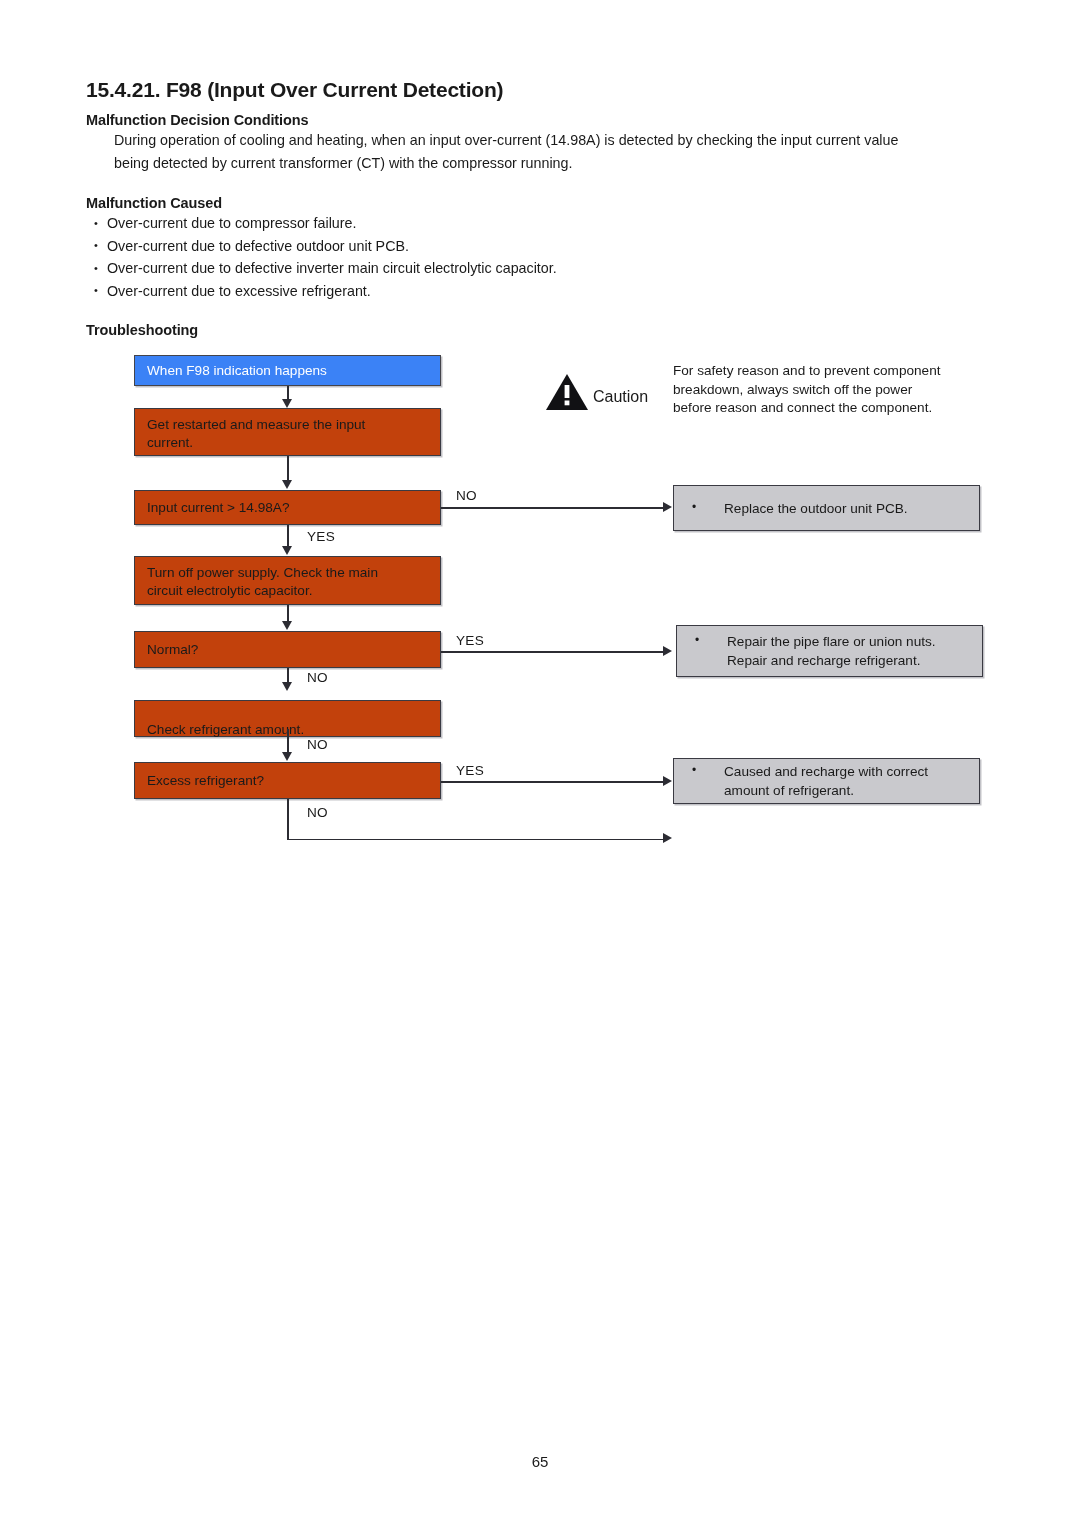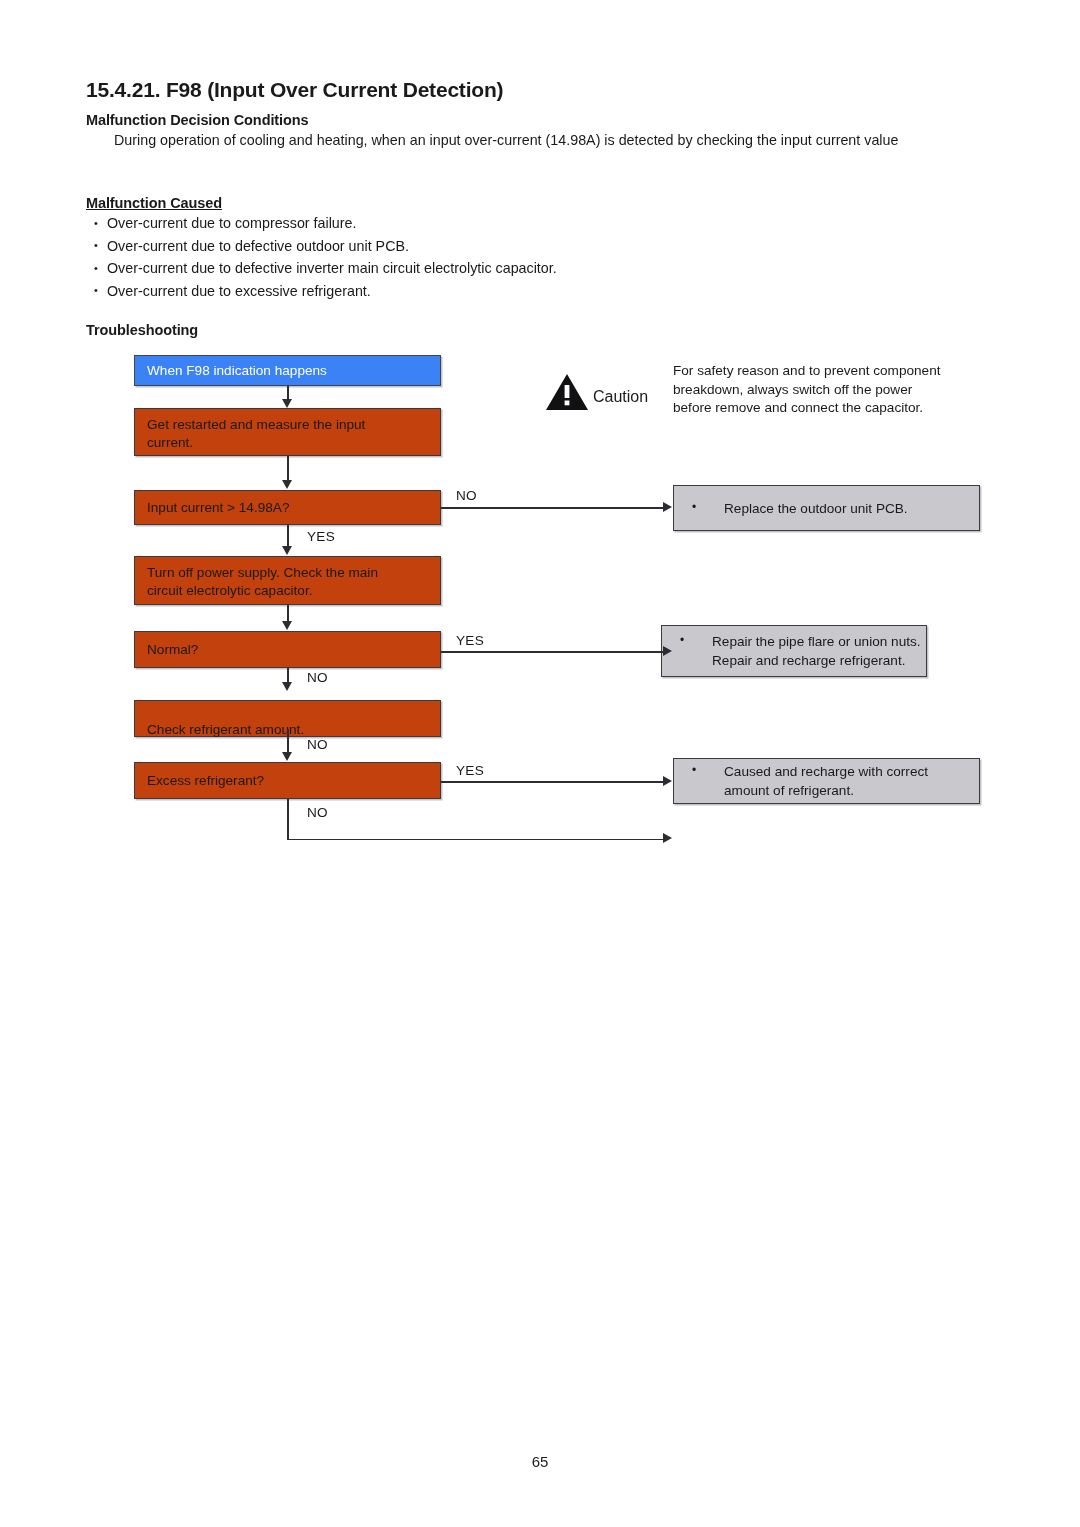--- a/index.html
+++ b/index.html
@@ -25,21 +25,21 @@
     font-weight: bold;
     letter-spacing: -0.2px;
   }
   .section-head {
     position: absolute;
     font-size: 14.5px;
     font-weight: bold;
     letter-spacing: -0.1px;
   }
   #mdc-head { left: 86px; top: 112px; }
-  #mc-head   { left: 86px; top: 195px; text-decoration: underline; }
+  #mc-head   { left: 86px; top: 195px; }
   #ts-head   { left: 86px; top: 322px; }
 
   #mdc-body {
     position: absolute;
     left: 114px;
     top: 129px;
     width: 928px;
     font-size: 14.3px;
     line-height: 23px;
     text-align: justify;
@@ -176,20 +176,21 @@
 </style>
 </head>
 <body>
 
 <div id="page-title">15.4.21. F98 (Input Over Current Detection)</div>
 
 <div class="section-head" id="mdc-head">Malfunction Decision Conditions</div>
 
 <div id="mdc-body">
   <div class="l1">During operation of cooling and heating, when an input over-current (14.98A) is detected by checking the input current value</div>
+  <div class="l2">being detected by current transformer (CT) with the compressor running.</div>
 </div>
 
 <div class="section-head" id="mc-head">Malfunction Caused</div>
 
 <ul id="cause-list">
   <li>Over-current due to compressor failure.</li>
   <li>Over-current due to defective outdoor unit PCB.</li>
   <li>Over-current due to defective inverter main circuit electrolytic capacitor.</li>
   <li>Over-current due to excessive refrigerant.</li>
 </ul>
@@ -217,21 +218,21 @@
   <div class="node" style="left:134px; top:700px; width:307px; height:37px; padding-top:20px;">Check refrigerant amount.</div>
 
   <div class="node action" style="left:673px; top:485px; width:307px; height:46px;">
     <ul>
       <li class="bulleted">Replace the outdoor unit PCB.</li>
     </ul>
   </div>
 
   <div class="node" style="left:134px; top:762px; width:307px; height:37px; padding-top:9px;">Excess refrigerant?</div>
 
-  <div class="node action" style="left:661px; top:625px; width:266px; height:52px;">
+  <div class="node action" style="left:676px; top:625px; width:307px; height:52px;">
     <ul>
       <li class="bulleted">Repair the pipe flare or union nuts.</li>
       <li>Repair and recharge refrigerant.</li>
     </ul>
   </div>
 
   <div class="node action" style="left:673px; top:758px; width:307px; height:46px;">
     <ul>
       <li class="bulleted">Caused and recharge with correct</li>
       <li>amount of refrigerant.</li>
@@ -285,17 +286,17 @@
 <div id="caution-block">
   <svg id="caution-tri" viewBox="0 0 44 40">
     <polygon points="22,2 43,38 1,38" fill="#111114"></polygon>
     <rect x="19.6" y="13" width="4.8" height="13" fill="#ffffff"></rect>
     <rect x="19.6" y="28.5" width="4.8" height="4.8" fill="#ffffff"></rect>
   </svg>
   <div id="caution-word">Caution</div>
   <div id="caution-text">
     <div>For safety reason and to prevent component</div>
     <div>breakdown, always switch off the power</div>
-    <div>before remove and connect the capacitor.</div>
+    <div>before reason and connect the component.</div>
   </div>
 </div>
 
 <div id="page-number">65</div>
 
 </body></html>

